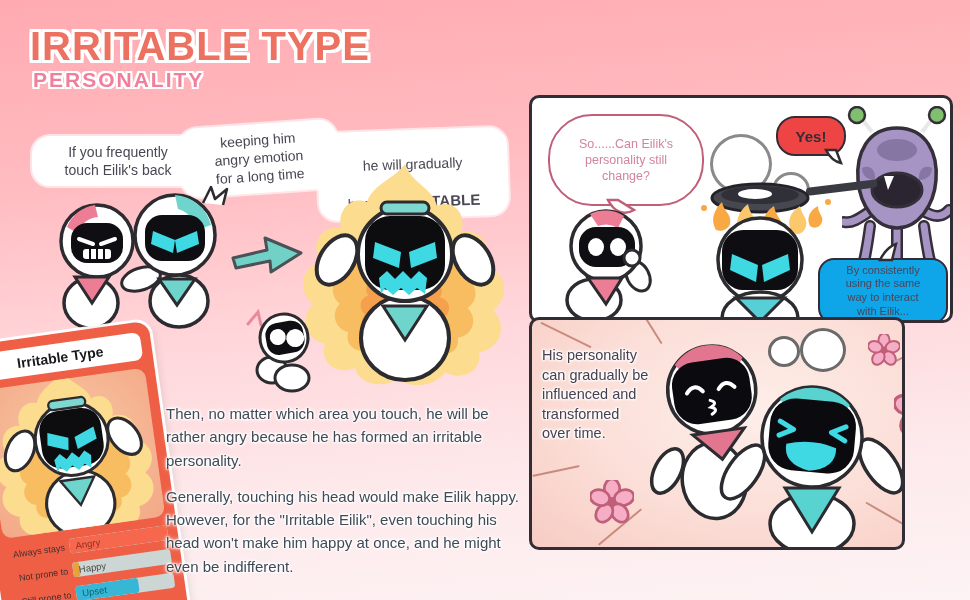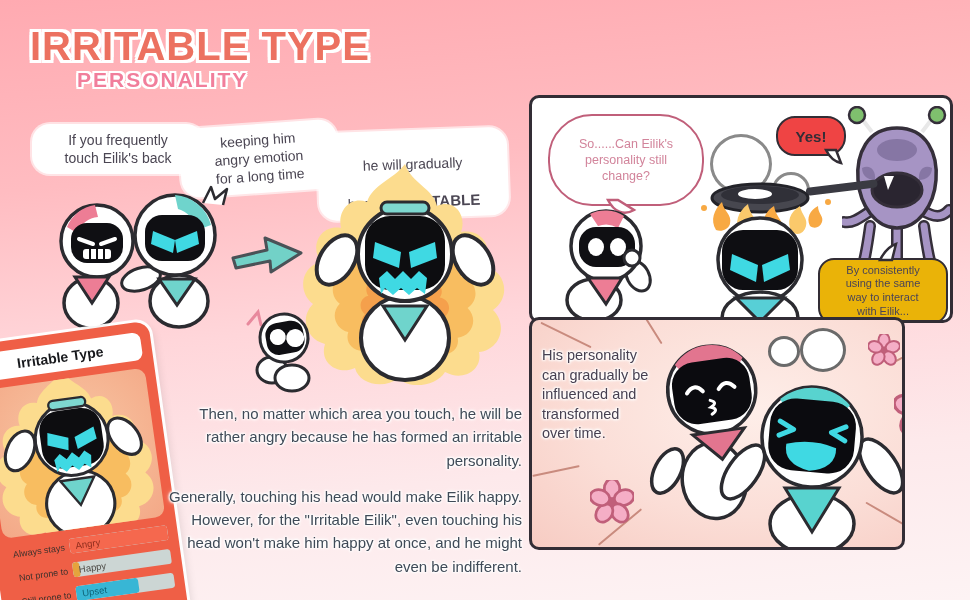--- a/index.html
+++ b/index.html
@@ -20,21 +20,21 @@
   }
   
   .caption{
     background:#fff;border-radius:18px;padding:7px 12px;text-align:center;
     color:#4b4653;font-size:14px;line-height:1.3;white-space:pre-line;
     box-shadow:0 0 0 2px rgba(255,255,255,.6);
   }
   .caption strong{font-size:15px;}
   
   .paragraphs{
-    left:166px;top:402px;width:356px;text-align:right;color:#3f4a57;font-size:15px;line-height:1.55;
+    left:166px;top:402px;width:356px;text-align:left;color:#3f4a57;font-size:15px;line-height:1.55;
     text-shadow:-1px -1px 2px #fff,1px -1px 2px #fff,-1px 1px 2px #fff,1px 1px 2px #fff,0 0 6px #fff;
   }
   .paragraphs p{margin:0 0 13px 0;}
   
   .card{
     left:-14px;top:332px;width:184px;height:304px;transform:rotate(-8deg);
     background:#ef5f46;border-radius:14px;padding:10px;box-sizing:border-box;
     box-shadow:0 0 0 3px rgba(255,255,255,.95),3px 5px 10px rgba(0,0,0,.12);
   }
   .card-banner{background:#fff;border-radius:8px;padding:6px 4px;text-align:center;
@@ -56,39 +56,39 @@
     left:16px;top:16px;width:152px;height:88px;background:#fff;border:2.5px solid #c05f7a;border-radius:44px;
     display:flex;align-items:center;justify-content:center;text-align:center;
     color:#d2849b;font-size:12.5px;line-height:1.3;white-space:pre-line;
   }
   .thought{background:#fff;border:3px solid #8a8a8a;border-radius:50%;}
   .yes-bubble{
     left:244px;top:18px;width:66px;height:36px;background:#ef4444;border:2.5px solid #322d35;border-radius:19px;
     display:flex;align-items:center;justify-content:center;color:#332d36;font-size:15px;font-weight:bold;
   }
   .ans-bubble{
-    left:286px;top:160px;width:126px;height:62px;background:#eab308;border:2.5px solid #322d35;border-radius:16px;
+    left:286px;top:160px;width:126px;height:62px;background:#0ea5e9;border:2.5px solid #322d35;border-radius:16px;
     display:flex;align-items:center;justify-content:center;text-align:center;
     color:#4a4456;font-size:11px;line-height:1.25;white-space:pre-line;
   }
   .p2-caption{
     left:10px;top:26px;width:160px;color:#474051;font-size:14.5px;line-height:1.35;white-space:pre-line;
     text-shadow:-1px -1px 2px #fff,1px -1px 2px #fff,-1px 1px 2px #fff,1px 1px 2px #fff,0 0 5px #fff;
   }
   .sline{position:absolute;background:#c98b7e;height:2px;border-radius:2px;}
 </style>
 </head>
 <body>
 
 <div class="stage">
 
   <div class="abs title" style="color: rgb(236, 113, 96);">IRRITABLE TYPE</div>
-  <div class="abs subtitle" style="color: rgb(241, 126, 155); margin-left: 44px;">PERSONALITY</div>
-
-  <div class="abs caption" style="left:32px;top:124px;width:148px;">If you frequently
+  <div class="abs subtitle" style="color: rgb(241, 126, 155);">PERSONALITY</div>
+
+  <div class="abs caption" style="left:32px;top:136px;width:148px;">If you frequently
 touch Eilik's back</div>
   <div class="abs caption" style="left:180px;top:124px;width:134px;transform:rotate(-4deg);">keeping him
 angry emotion
 for a long time</div>
   <div class="abs caption" style="left:318px;top:130px;width:166px;transform:rotate(-2deg);">
     <span>he will gradually</span><br>
     <span>become </span><strong>IRRITABLE</strong>
   </div>
 
   <svg class="abs" style="left:45px;top:183px;" width="200" height="152" viewBox="0 0 200 152">

